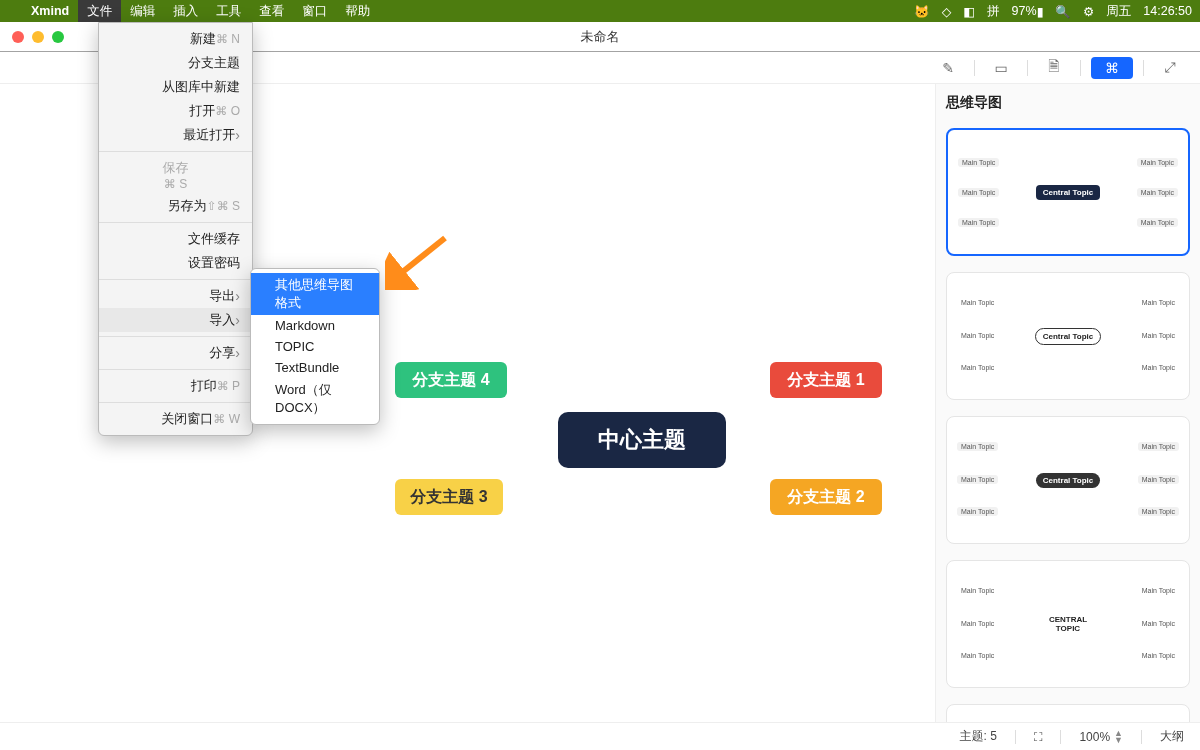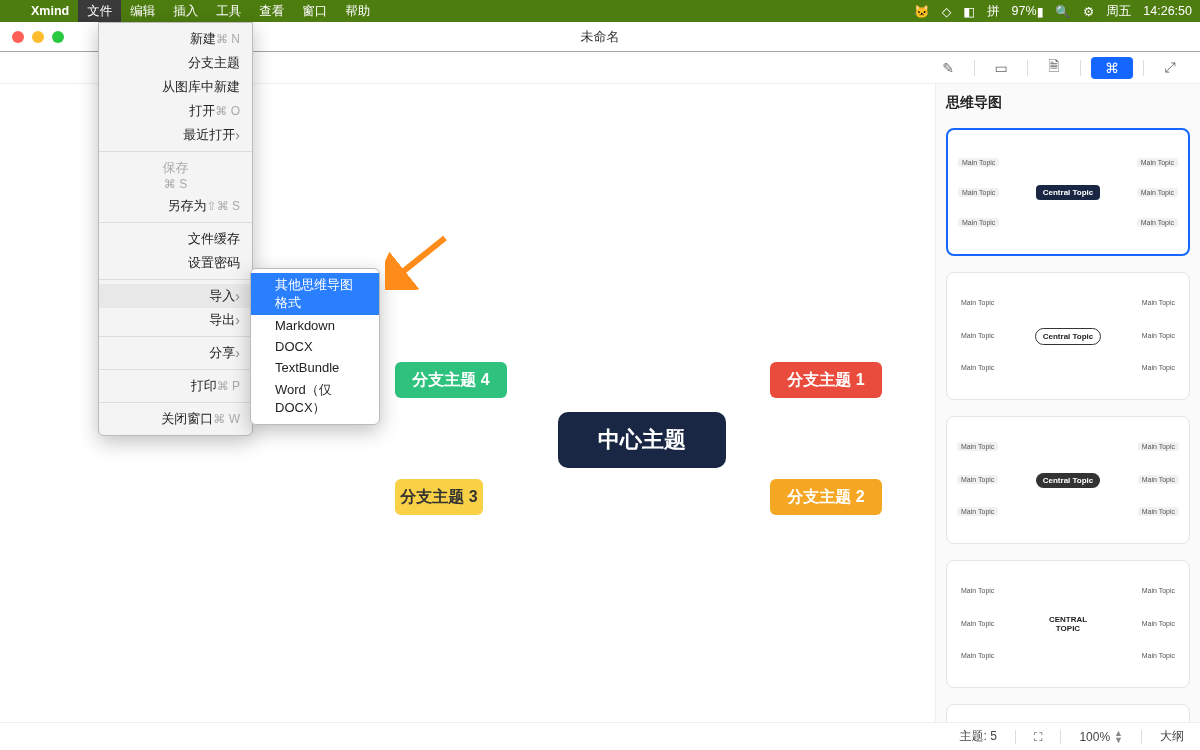--- a/index.html
+++ b/index.html
@@ -36,21 +36,21 @@
 .main { position: absolute; top: 62px; bottom: 28px; left: 0; right: 0; display: flex; }
 .canvas { flex: 1; background: #fff; position: relative; overflow: hidden; }
 .sidebar { width: 265px; border-left: 1px solid #eee; background: #fafafa; overflow-y: auto; padding: 10px; }
 .sidebar h3 { font-size: 14px; font-weight: 600; margin-bottom: 10px; color: #222; }
 
 
 .node { position: absolute; border-radius: 6px; font-size: 16px; font-weight: 600; color: #fff; display: flex; align-items: center; justify-content: center; }
 .center-node { left: 558px; top: 328px; width: 168px; height: 56px; background: #1a2744; border-radius: 10px; font-size: 22px; }
 .branch1 { left: 770px; top: 278px; width: 112px; height: 36px; background: #e94b3c; }
 .branch2 { left: 770px; top: 395px; width: 112px; height: 36px; background: #f5a623; }
-.branch3 { left: 395px; top: 395px; width: 88px; height: 36px; background: #f8d147; color: #333; }
+.branch3 { left: 395px; top: 395px; width: 108px; height: 36px; background: #f8d147; color: #333; }
 .branch4 { left: 395px; top: 278px; width: 112px; height: 36px; background: #2ec27e; }
 
 
 .connectors { position: absolute; inset: 0; }
 
 
 .dropdown { position: absolute; left: 98px; top: 22px; width: 155px; background: #f4f4f4; border: 0.5px solid #bbb; border-radius: 0 0 6px 6px; box-shadow: 0 6px 20px rgba(0,0,0,0.25); font-size: 13px; padding: 4px 0; z-index: 100; }
 .dropdown .di { display: flex; align-items: center; justify-content: flex-end; padding: 3px 12px; color: #222; cursor: default; }
 .dropdown .di.disabled { color: #aaa; flex-direction: column; }
 .dropdown .di.hover { background: #e8e8e8; }
@@ -238,46 +238,46 @@
       <span class="shortcut">⇧⌘ S</span>
     </div>
   <hr>
   <div class="di">
       <span>文件缓存</span>
     </div>
   <div class="di">
       <span>设置密码</span>
     </div>
   <hr>
+  <div class="di hassub">
+      <span>导出</span>
+    </div>
   <div class="di hassub hover">
       <span>导入</span>
-    </div>
-  <div class="di hassub">
-      <span>导出</span>
     </div>
   <hr>
   <div class="di hassub">
       <span>分享</span>
     </div>
   <hr>
   <div class="di">
       <span>打印</span>
       <span class="shortcut">⌘ P</span>
     </div>
   <hr>
   <div class="di">
       <span>关闭窗口</span>
       <span class="shortcut">⌘ W</span>
     </div>
 </div>
 
 <div class="submenu">
   <div class="si selected">其他思维导图格式</div>
   <div class="si">Markdown</div>
-  <div class="si">DOCX</div>
+  <div class="si">TOPIC</div>
   <div class="si">TextBundle</div>
   <div class="si">Word（仅 DOCX）</div>
 </div>
 
 <svg class="arrow-annot" width="70" height="60">
   <defs>
       <marker id="ah" markerWidth="8" markerHeight="8" refX="2" refY="4" orient="auto">
         <polygon points="0 0, 8 4, 0 8" fill="#ff8c1a"></polygon>
       </marker>
     </defs>

